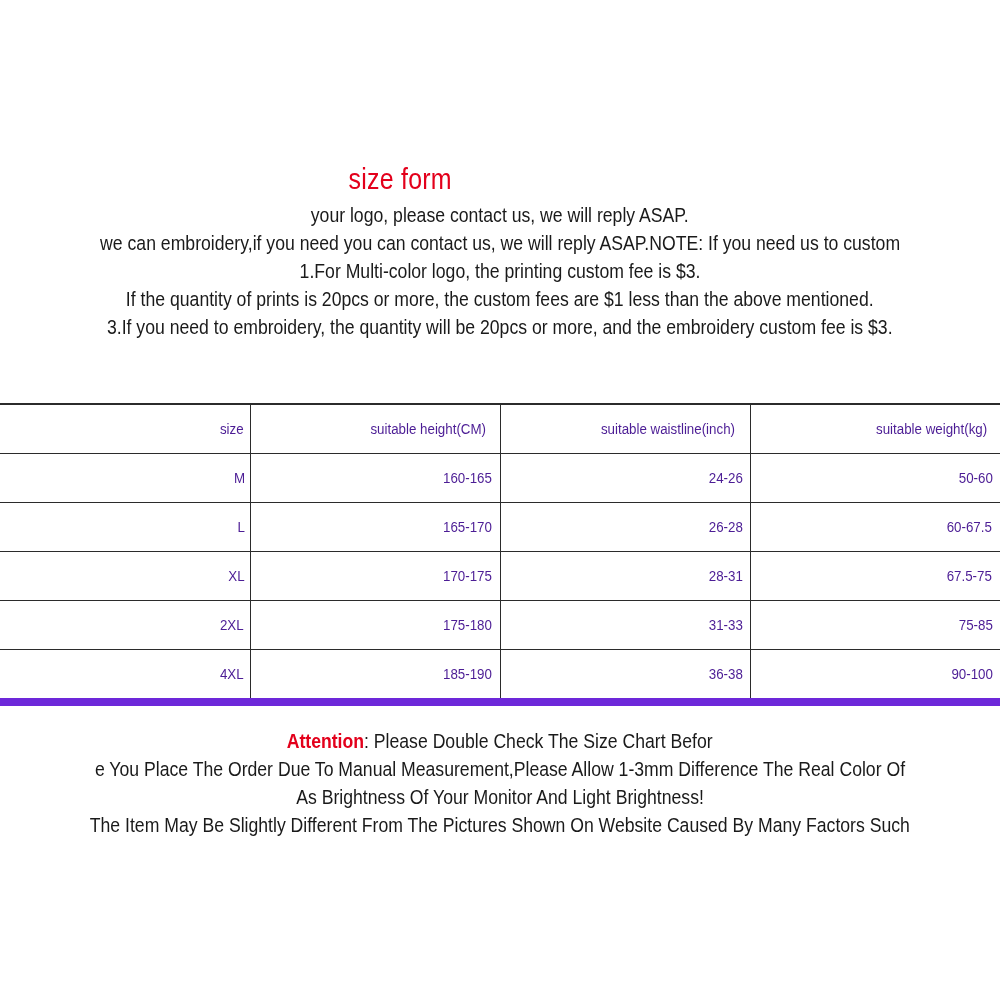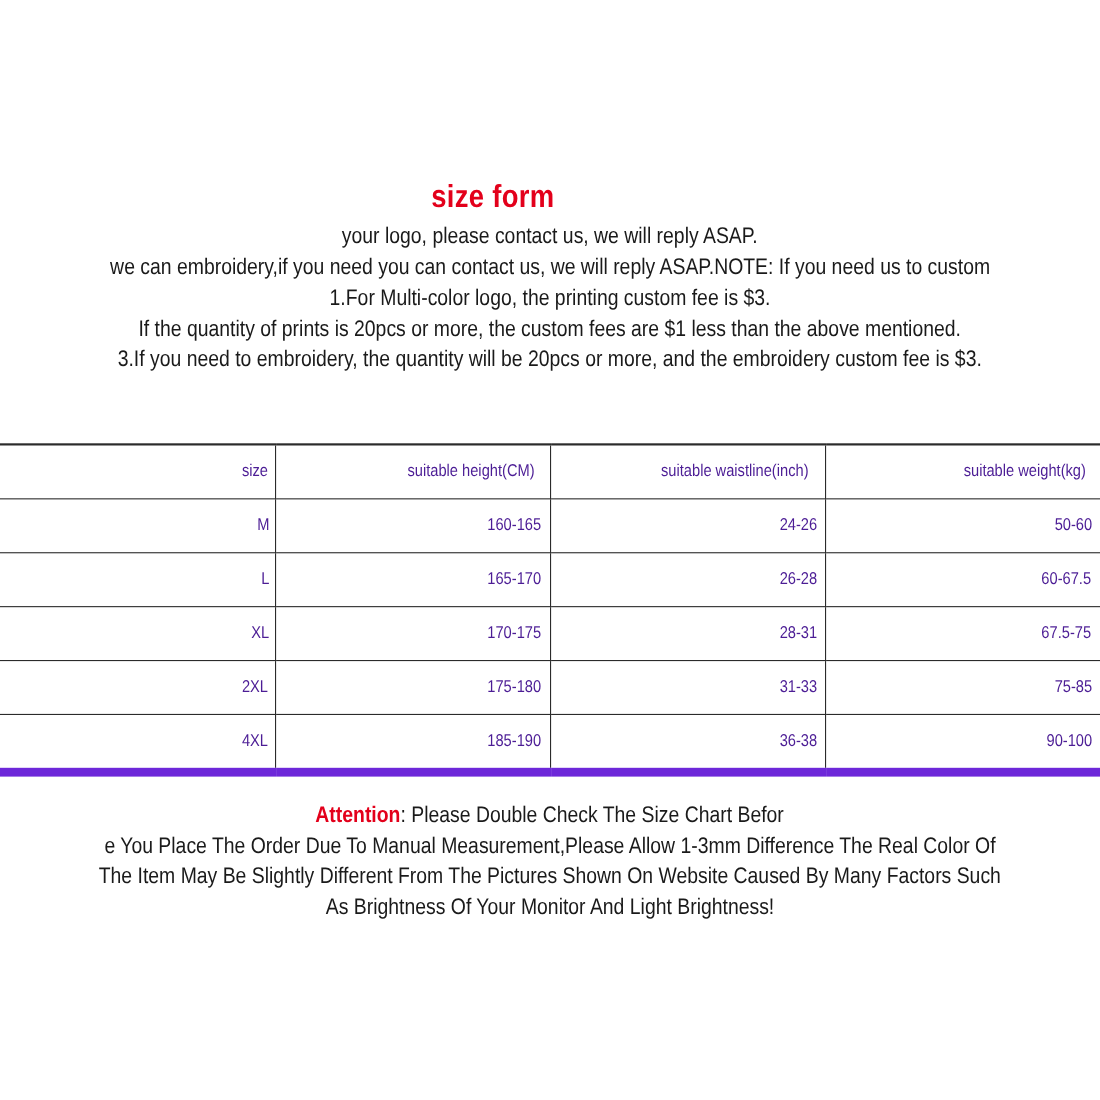--- a/index.html
+++ b/index.html
@@ -1,19 +1,19 @@
 <!DOCTYPE html>
 <html><head>
 <meta charset="utf-8">
 <style>
   html, body { margin: 0; padding: 0; background: #ffffff; }
   body { width: 1000px; height: 1000px; position: relative; overflow: hidden;
          font-family: "Liberation Sans", "DejaVu Sans", sans-serif; color: #1a1a1a; }
   .title { position: absolute; top: 163px; left: 0; width: 800px; text-align: center;
-           font-size: 29px; font-weight: bold; color: #e3001b; letter-spacing: 0.3px; padding-left: 48px; }
+           font-size: 29px; font-weight: normal; color: #e3001b; letter-spacing: 0.3px; }
   .intro { position: absolute; top: 201px; left: 0; width: 1000px; text-align: center; }
   .line { display: block; height: 28px; line-height: 28px; font-size: 20.5px; white-space: nowrap;
           transform-origin: center; }
   .cond { display: inline-block; transform: scaleX(0.86); transform-origin: center; }
   table.size { position: absolute; top: 403px; left: 0; width: 1000px; border-collapse: collapse;
                table-layout: fixed; }
   table.size td { border: 1.5px solid #2b2b2b; height: 40px; text-align: right; vertical-align: middle;
                   font-size: 15.5px; color: #4c1d95; padding: 4px; }
   table.size tr td:first-child { border-left: none; }
   table.size tr td:last-child { border-right: none; }
@@ -75,15 +75,15 @@
     <td><span class="cond">185-190</span></td>
     <td><span class="cond">36-38</span></td>
     <td><span class="cond">90-100</span></td>
   </tr>
 </tbody>
   </table>
 
 <div class="attention">
   <span class="line"><span class="cond"><span class="red">Attention</span><span>: Please Double Check The Size Chart Befor</span></span></span>
   <span class="line"><span class="cond">e You Place The Order Due To Manual Measurement,Please Allow 1-3mm Difference The Real Color Of</span></span>
+  <span class="line"><span class="cond">As Brightness Of Your Monitor And Light Brightness!</span></span>
   <span class="line"><span class="cond">The Item May Be Slightly Different From The Pictures Shown On Website Caused By Many Factors Such</span></span>
-  <span class="line"><span class="cond">As Brightness Of Your Monitor And Light Brightness!</span></span>
 </div>
 
 </body></html>

